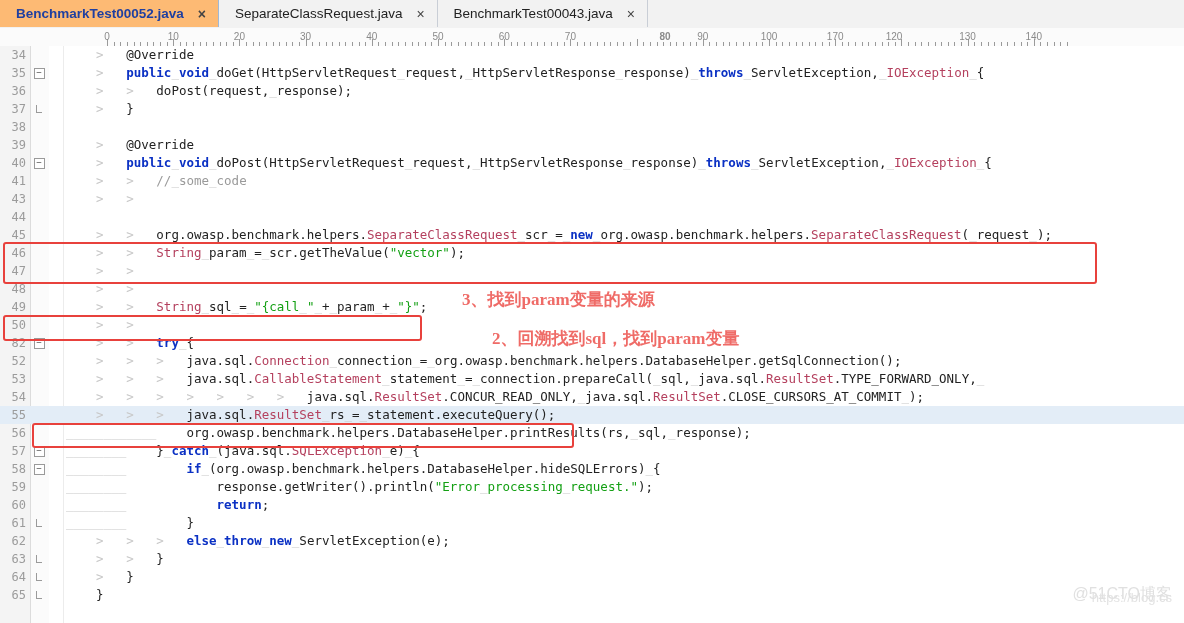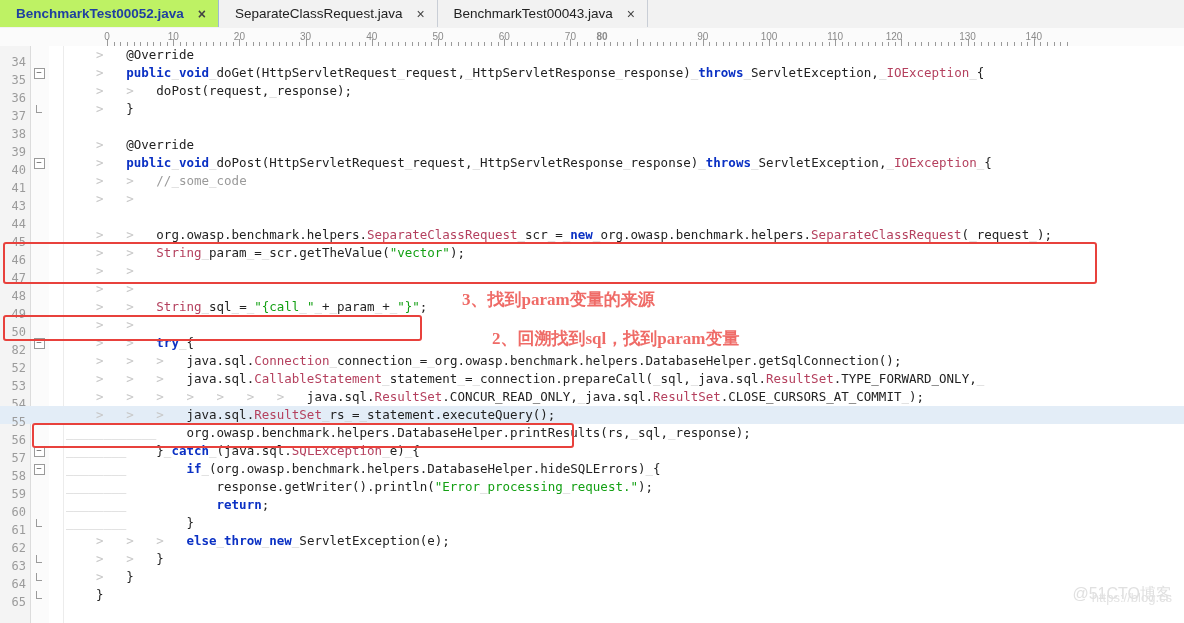--- a/index.html
+++ b/index.html
@@ -16,21 +16,21 @@
     display:flex;align-items:stretch;
   }
   .tab{
     display:flex;align-items:center;gap:14px;
     padding:0 12px 0 16px;height:27px;box-sizing:border-box;
     font-family:"Liberation Sans","DejaVu Sans",sans-serif;
     font-size:13.5px;color:#222;border-right:1px solid #c9ced6;
     background:#f2f2f2;white-space:nowrap;
   }
   .tab.active{
-    background:#bef264;color:#1f3fa0;font-weight:bold;
+    background:#fdba74;color:#1f3fa0;font-weight:bold;
     border-right:1px solid #9fb8d6;
   }
   .tab .close{
     font-family:"Liberation Sans","DejaVu Sans",sans-serif;
     font-size:14px;color:#444;line-height:1;cursor:pointer;
   }
   .tabfill{flex:1;background:#f2f2f2;}
 
   
   .ruler{
@@ -61,21 +61,21 @@
   .code-sep{
     position:absolute;top:0;left:63px;width:1px;height:577px;background:#ececec;
   }
 
   .row{
     position:relative;height:18px;line-height:18px;white-space:pre;
     font-family:"DejaVu Sans Mono","Liberation Mono",monospace;font-size:12.5px;
   }
   .row.hl{background:#e3edf7;}
   .ln{
-    position:absolute;left:0;top:7px;width:26px;text-align:right;
+    position:absolute;left:0;top:0;width:26px;text-align:right;
     color:#9b9b9b;font-family:"DejaVu Sans Mono","Liberation Mono",monospace;
     font-size:12px;
   }
   .fold{
     position:absolute;left:31px;top:0;width:16px;text-align:center;
     color:#8d8d8d;font-size:10px;line-height:18px;
   }
   .fold .box{
     display:inline-block;width:9px;height:9px;line-height:7px;
     border:1px solid #9a9a9a;background:#fff;font-size:9px;color:#555;
@@ -287,24 +287,24 @@
         <div class="rtick minor" style="left: 1060.3px;"></div>
         <div class="rtick minor" style="left: 1066.9px;"></div>
         <div class="rlabel" style="left: 107px;">0</div>
         <div class="rlabel" style="left: 173.2px;">10</div>
         <div class="rlabel" style="left: 239.4px;">20</div>
         <div class="rlabel" style="left: 305.6px;">30</div>
         <div class="rlabel" style="left: 371.8px;">40</div>
         <div class="rlabel" style="left: 438px;">50</div>
         <div class="rlabel" style="left: 504.2px;">60</div>
         <div class="rlabel" style="left: 570.4px;">70</div>
-        <div class="rlabel" style="left: 602px; font-weight: bold;">80</div>
+        <div class="rlabel" style="left: 665px; font-weight: bold;">80</div>
         <div class="rlabel" style="left: 702.8px;">90</div>
         <div class="rlabel" style="left: 769px;">100</div>
-        <div class="rlabel" style="left: 835.2px;">110</div>
+        <div class="rlabel" style="left: 835.2px;">170</div>
         <div class="rlabel" style="left: 894px;">120</div>
         <div class="rlabel" style="left: 967.6px;">130</div>
         <div class="rlabel" style="left: 1033.8px;">140</div>
       </div>
   </div>
 
   <div class="editor">
     <div class="gutter-bg"></div>
     <div class="fold-bg"></div>
     <div class="code-sep"></div>

